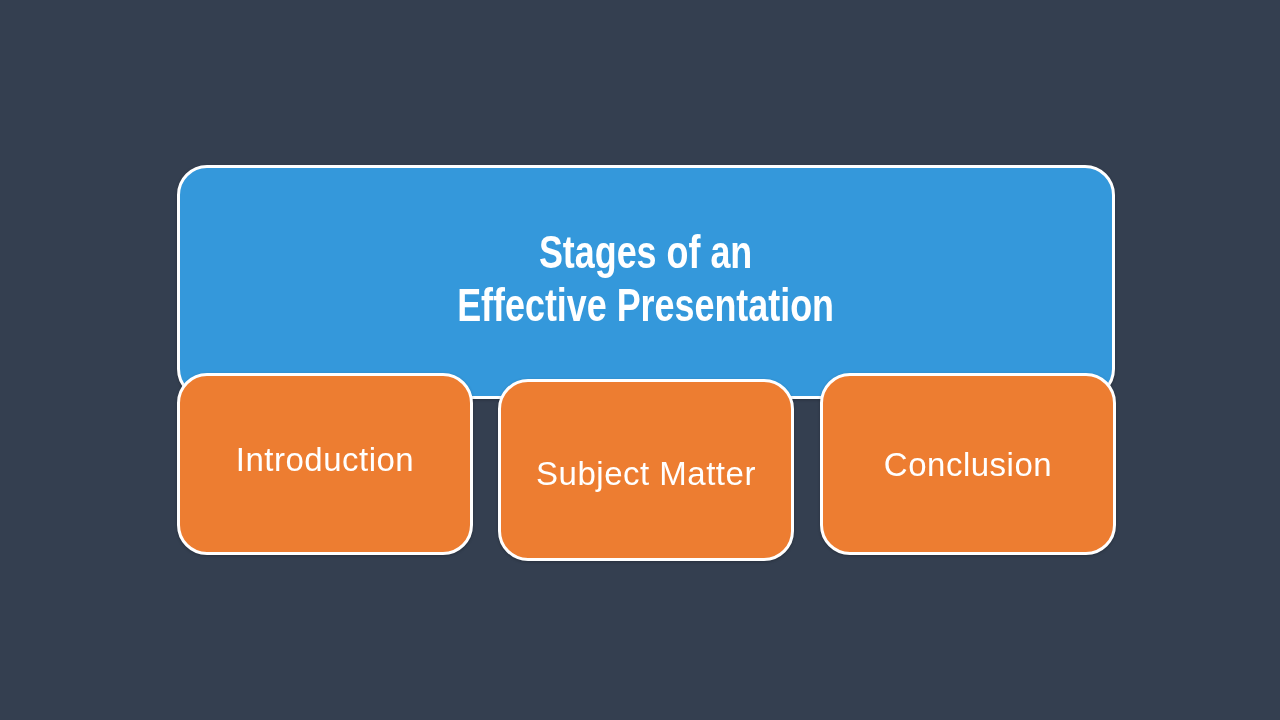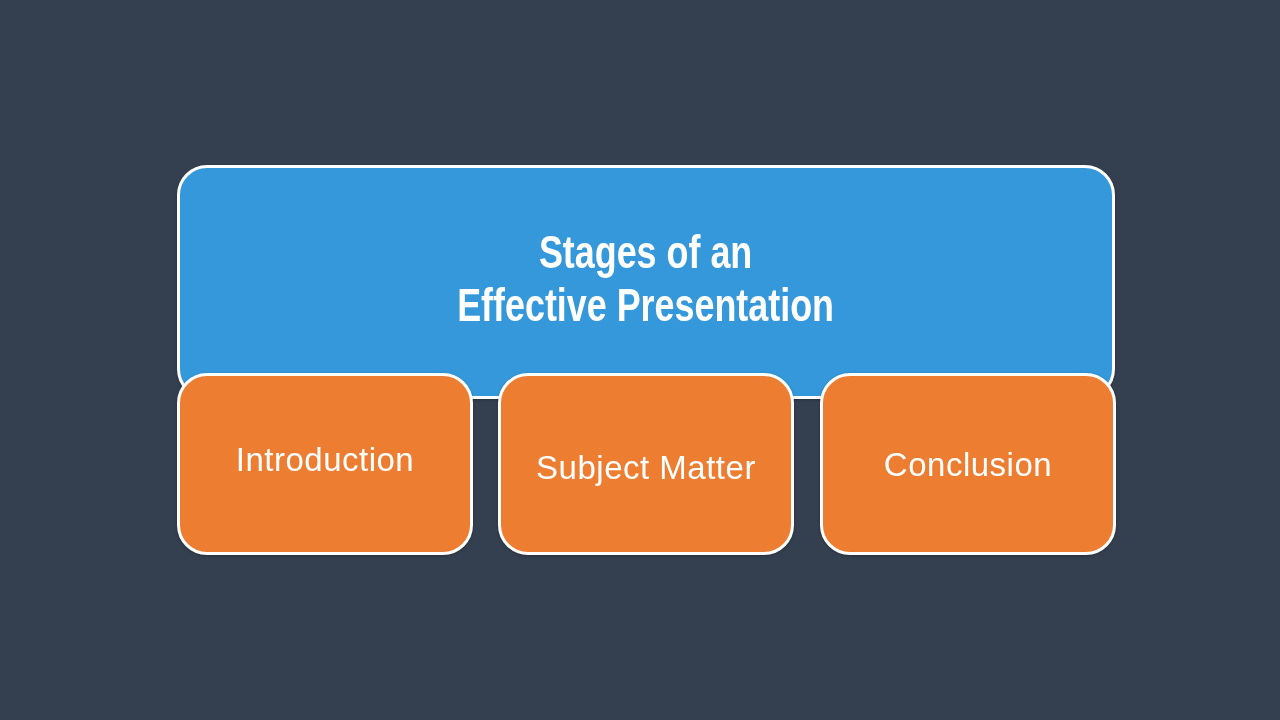--- a/index.html
+++ b/index.html
@@ -45,21 +45,21 @@
     margin-top: -6px;
     white-space: nowrap;
   }
   .stage-box {
     top: 373px;
     width: 296px;
     height: 182px;
     background: var(--stage_box, #ED7D31);
   }
   .stage-box.pos-0 { left: 177px; }
-  .stage-box.pos-1 { left: 498px; }
+  .stage-box.pos-1 { left: 498px; margin-top: 6px; }
   .stage-box.pos-2 { left: 820px; }
   .stage-label {
     color: var(--text, #FFFFFF);
     font-size: 33px;
     font-weight: 400;
     letter-spacing: 0.5px;
     text-align: center;
     white-space: nowrap;
   }
   .stage-box.pos-0 .stage-label { transform: translateY(-4px); }

